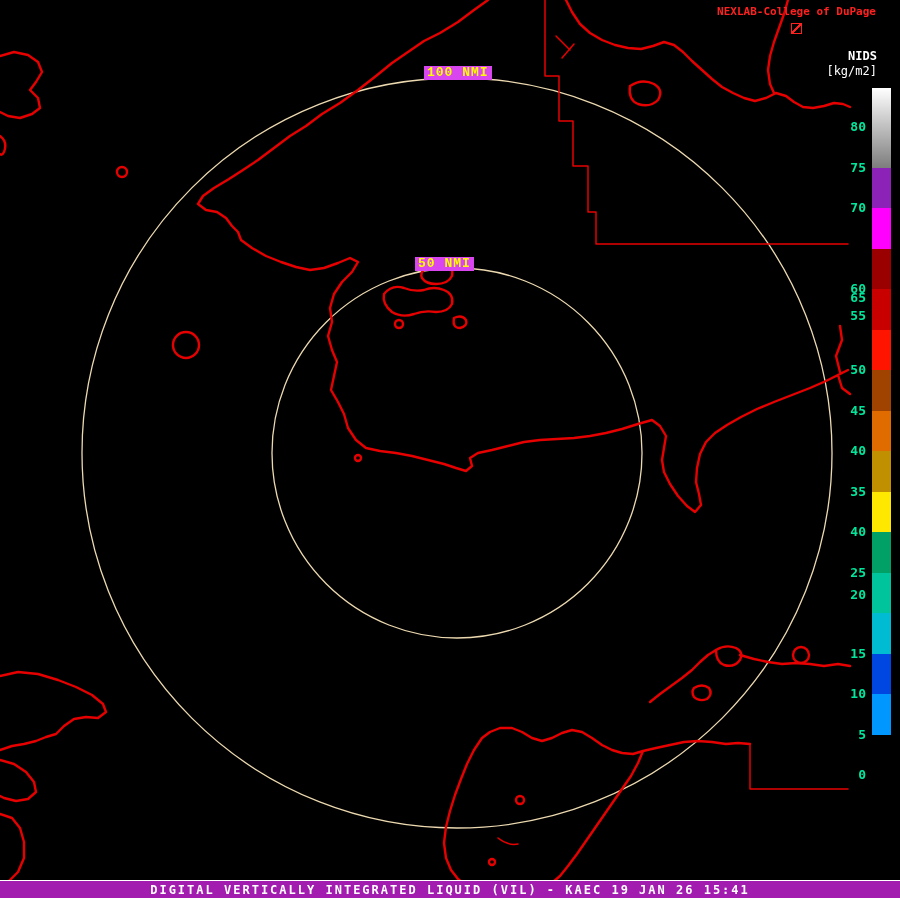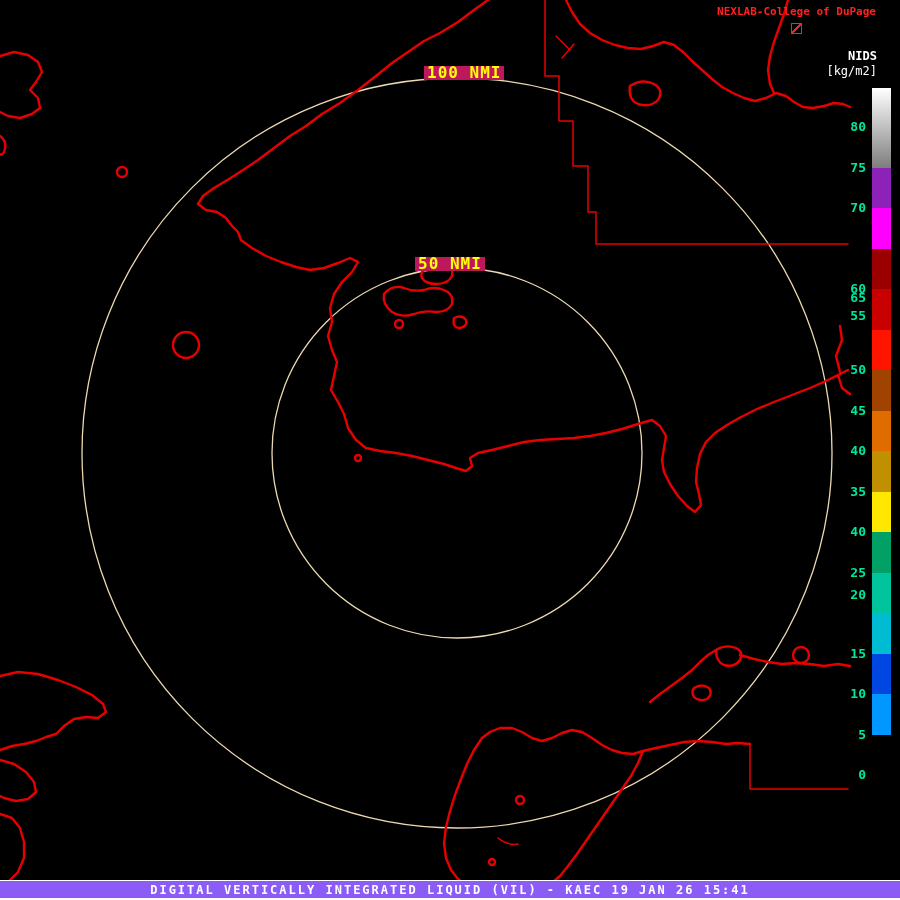--- a/index.html
+++ b/index.html
@@ -14,42 +14,42 @@
   html,body{margin:0;padding:0;background:#000;}
   #stage{
     position:relative;width:900px;height:900px;background:var(--bg);
     overflow:hidden;font-family:"DejaVu Sans Mono",monospace;
   }
   #map-svg{position:absolute;left:0;top:0;}
   .ringc{fill:none;stroke:var(--ring);stroke-width:1.3;}
   .coast{fill:none;stroke:var(--map-red);stroke-width:2.4;stroke-linejoin:round;stroke-linecap:round;}
   .coast-thin{fill:none;stroke:var(--map-red);stroke-width:1.5;stroke-linejoin:round;stroke-linecap:round;}
   .ring-label{
-    position:absolute;background:#be185d;color:var(--ring-label);
-    font-size:16px;font-weight:bold;letter-spacing:1px;padding:0 3px;line-height:14px;
+    position:absolute;background:#d946ef;color:var(--ring-label);
+    font-size:13px;font-weight:bold;letter-spacing:1px;padding:0 3px;line-height:14px;font-family:Liberation Mono, monospace;
   }
   .brand{
     position:absolute;top:5px;right:24px;display:flex;align-items:center;gap:5px;
     color:var(--brand);font-size:11px;font-weight:bold;line-height:13px;flex-direction:column;
   }
   .logo-box{
     width:11px;height:11px;border:1px solid var(--brand);box-sizing:border-box;
     background:linear-gradient(135deg,transparent 42%,var(--brand) 42%,var(--brand) 58%,transparent 58%);
   }
   .cb-title{position:absolute;top:49px;right:23px;color:#fff;font-size:12px;font-weight:bold;}
   .cb-units{position:absolute;top:64px;right:23px;color:#fff;font-size:12px;font-weight:normal;}
   #colorbar{position:absolute;left:872px;top:0;width:19px;height:900px;}
   .cb-seg{position:absolute;left:0;width:100%;}
   #cb-ticks{position:absolute;left:0;top:0;width:100%;height:100%;pointer-events:none;}
   .cb-tick{
     position:absolute;right:34px;width:34px;text-align:right;
     color:var(--tick);font-size:13px;font-weight:bold;line-height:16px;
   }
   .footer{
-    position:absolute;left:0;top:880px;width:900px;height:17px;background:#8b5cf6;
+    position:absolute;left:0;top:880px;width:900px;height:17px;background:#a21caf;
     border-top:1px solid #fff;border-bottom:2px solid #fff;
     display:flex;align-items:center;justify-content:center;z-index:5;
   }
   .footer-text{color:var(--footer-text);font-size:12px;font-weight:bold;letter-spacing:2px;white-space:nowrap;}
 </style>
 </head>
 <body>
 
 <div id="stage">
 

